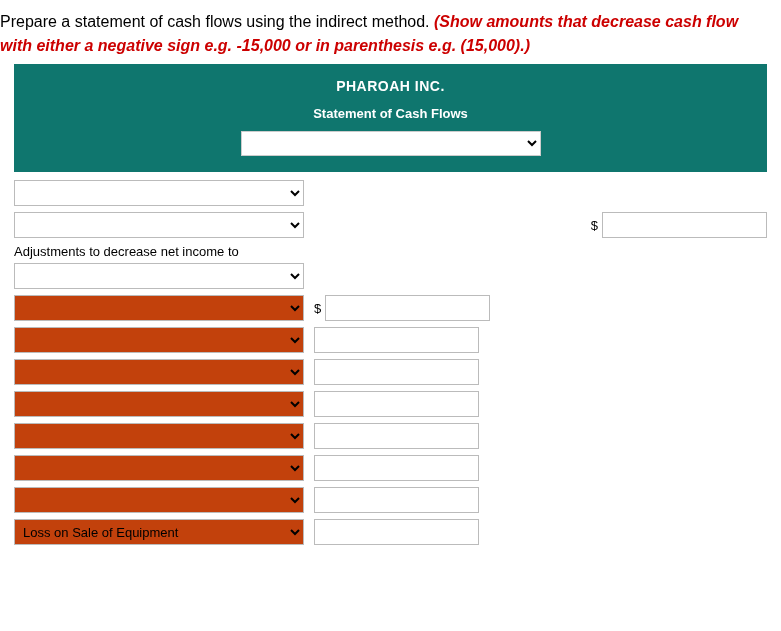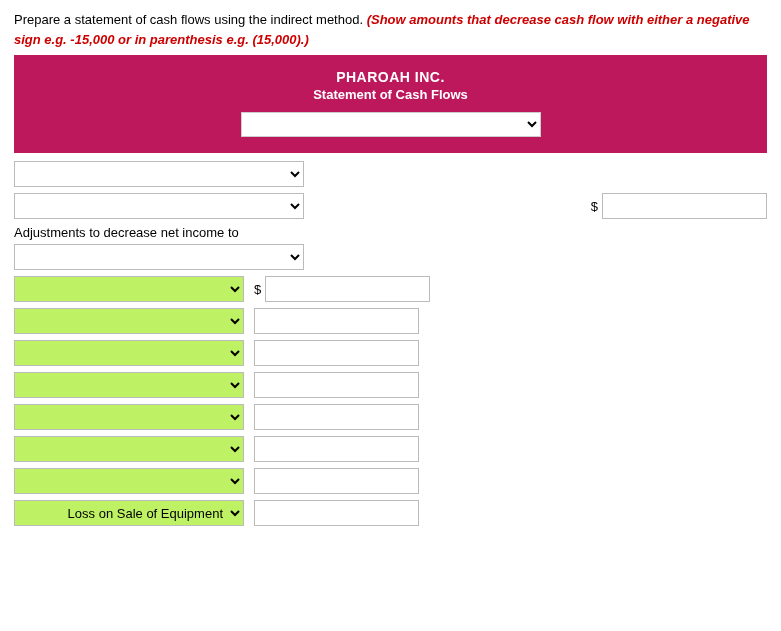--- a/index.html
+++ b/index.html
@@ -4,49 +4,49 @@
   <style>
     * { box-sizing: border-box; margin: 0; padding: 0; }
     body {
       font-family: Arial, sans-serif;
       font-size: 13px;
       background: #fff;
       color: #000;
       width: 781px;
     }
     .instructions {
-      padding: 10px 14px 6px 14px;
-      font-size: 13px;
+      padding: 10px 14px 6px 0;
+      font-size: 16px;
       line-height: 1.5;
     }
     .instructions span.highlight {
       color: #cc0000;
       font-weight: bold;
       font-style: italic;
     }
     .header-box {
-      background-color: #be185d;
+      background-color: #0f766e;
       padding: 14px 10px 16px 10px;
       text-align: center;
       margin: 0 14px;
     }
     .header-box .company-name {
       color: #fff;
       font-size: 14px;
       font-weight: bold;
       letter-spacing: 0.5px;
     }
     .header-box .company-name span.inc {
       font-weight: bold;
     }
     .header-box .statement-title {
       color: #fff;
       font-size: 13px;
       font-weight: bold;
-      margin-top: 2px;
+      margin-top: 12px;
     }
     .header-box .period-select-wrap {
       margin-top: 10px;
       display: flex;
       justify-content: center;
     }
     .period-select-wrap select {
       width: 300px;
       padding: 3px 5px;
       font-size: 13px;
@@ -93,27 +93,26 @@
       font-size: 13px;
       color: #000;
       margin: 4px 0 4px 0;
     }
     .adj-row {
       display: flex;
       align-items: center;
       margin-bottom: 6px;
     }
     .adj-row select {
-      width: 230px;
+      width: 290px;
       height: 26px;
       font-size: 13px;
       border: 1px solid #bbb;
       padding: 2px 4px;
-      background: #bef264;
-      text-align: right;
+      background: #c2410c;
     }
     .adj-row .dollar-sign {
       font-size: 13px;
       color: #000;
       margin-left: 10px;
       margin-right: 4px;
     }
     .adj-row .amount-input {
       width: 165px;
     }

